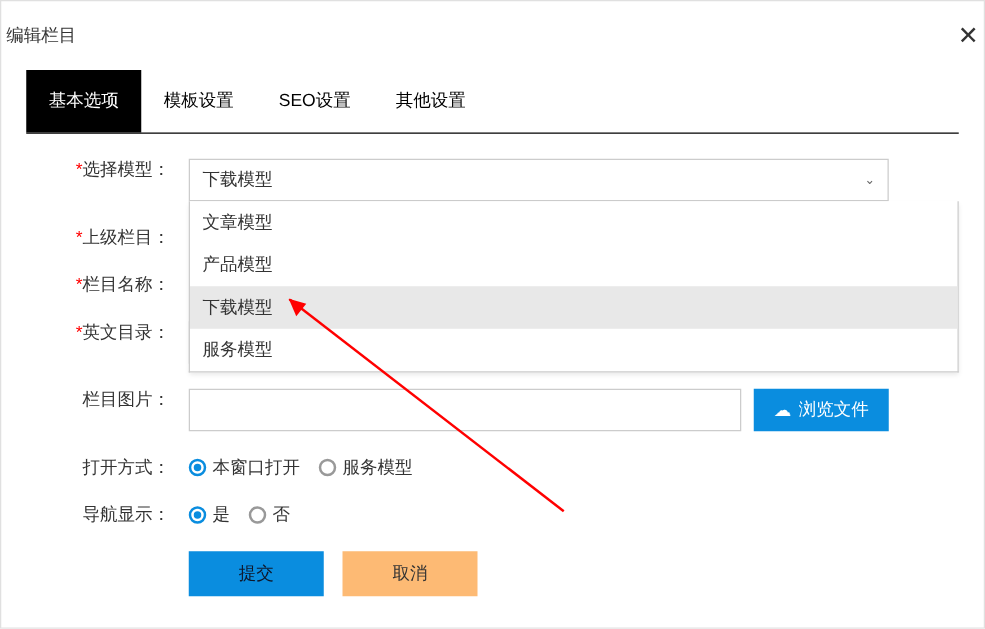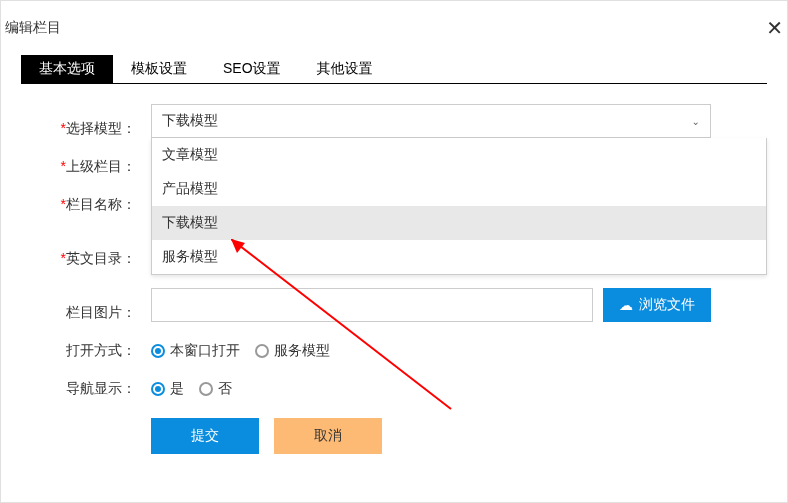--- a/index.html
+++ b/index.html
@@ -3,46 +3,46 @@
   <meta charset="utf-8">
   <style>
     * { margin: 0; padding: 0; box-sizing: border-box; }
     body { font-family: "Microsoft YaHei", Arial, sans-serif; font-size: 14px; color: #333; background: #fff; }
     .modal { width: 788px; height: 503px; position: relative; background: #fff; border: 1px solid #e0e0e0; box-shadow: 0 2px 8px rgba(0,0,0,0.1); }
     .modal-header { padding: 15px 4px; display: flex; justify-content: space-between; align-items: center; }
     .modal-title { font-size: 14px; font-weight: normal; }
     .close-btn { font-size: 20px; cursor: pointer; color: #333; background: none; border: none; }
     .content { padding: 0 20px; }
     .tabs { display: flex; border-bottom: 1px solid #000; }
-    .tab { padding: 5px 18px; cursor: pointer; font-size: 14px; background: #f5f5f5; border: none; }
+    .tab { padding: 16px 18px; cursor: pointer; font-size: 14px; background: #f5f5f5; border: none; }
     .tab.active { background: #000; color: #fff; }
     .tab:not(.active) { background: transparent; }
     .form { padding: 20px 0; }
-    .form-row { display: flex; align-items: flex-end; margin-bottom: 20px; position: relative; }
+    .form-row { display: flex; align-items: flex-start; margin-bottom: 20px; position: relative; }
     .form-label { width: 130px; text-align: right; padding-right: 15px; font-size: 14px; }
     .required { color: #f00; }
     .form-control { flex: 1; max-width: 560px; }
     .select-box { width: 100%; height: 34px; border: 1px solid #ccc; padding: 0 10px; display: flex; align-items: center; justify-content: space-between; cursor: pointer; background: #fff; }
     .select-arrow { font-size: 10px; color: #666; }
     .input-box { width: 100%; height: 34px; border: 1px solid #ccc; padding: 0 10px; display: flex; align-items: center; justify-content: space-between; background: #fff; }
     .input-box input { border: none; outline: none; flex: 1; font-size: 14px; }
     .refresh-icon { cursor: pointer; font-size: 16px; color: #666; }
     .dropdown { position: absolute; left: 130px; top: 34px; width: 616px; background: #fff; border: 1px solid #ccc; border-top: none; z-index: 10; box-shadow: 0 2px 4px rgba(0,0,0,0.1); }
     .dropdown-item { padding: 8px 10px; cursor: pointer; }
     .dropdown-item.highlighted { background: #e8e8e8; }
     .radio-group { display: flex; gap: 15px; align-items: center; }
     .radio-item { display: flex; align-items: center; gap: 5px; cursor: pointer; }
     .radio-circle { width: 14px; height: 14px; border: 2px solid #0a8ddf; border-radius: 50%; display: inline-flex; align-items: center; justify-content: center; }
     .radio-circle.unchecked { border-color: #999; }
     .radio-dot { width: 6px; height: 6px; background: #0a8ddf; border-radius: 50%; }
     .browse-btn { background: #0a8ddf; color: #fff; border: none; padding: 8px 16px; cursor: pointer; display: inline-flex; align-items: center; gap: 6px; margin-left: 10px; font-size: 14px; }
     .cloud-icon { font-size: 14px; }
     .buttons { display: flex; gap: 15px; margin-left: 130px; margin-top: 10px; }
     .btn { padding: 9px 40px; border: none; cursor: pointer; font-size: 14px; }
-    .btn-primary { background: #0a8ddf; color: #ffffff; }
+    .btn-primary { background: #0a8ddf; color: #0f172a; }
     .btn-default { background: #fdba74; color: #333; }
     .arrow-annotation { position: absolute; left: 230px; top: 238px; pointer-events: none; z-index: 20; }
     .img-input-wrap { display: flex; align-items: center; }
     .img-input { flex: 1; max-width: 460px; height: 34px; border: 1px solid #ccc; }
   </style>
 </head>
 <body>
 
 <div class="modal">
   <div class="modal-header">

